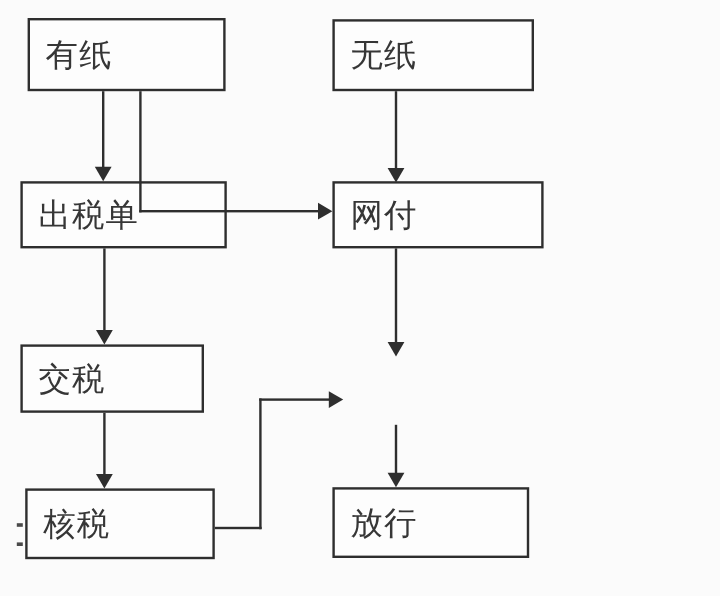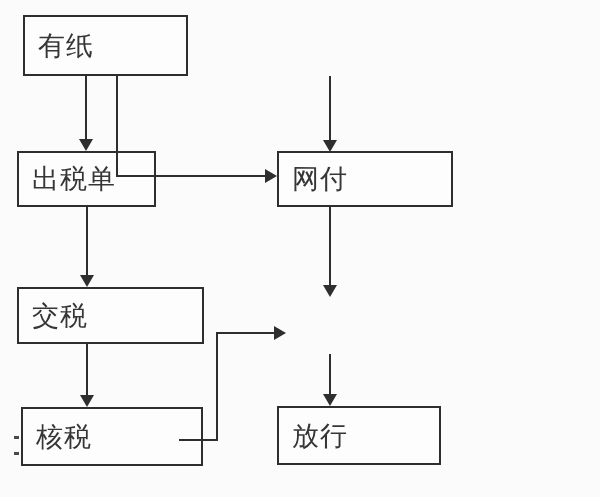--- a/index.html
+++ b/index.html
@@ -24,34 +24,37 @@
   .arrow-right {
     position:absolute; width:0; height:0; z-index:2;
     border-top:7px solid transparent; border-bottom:7px solid transparent;
     border-left:12px solid #2e2e2e;
   }
   .tick { position:absolute; background:#4a4a4a; z-index:2; }
 
   
   .n-youzhi     { left:23px;  top:15px;  width:165px; height:61px; }
   .n-wuzhi      { left:277px; top:16px;  width:168px; height:60px; }
-  .n-chushuidan { left:17px;  top:151px; width:139px; height:56px; }
+  .n-chushuidan { left:17px;  top:151px; width:172px; height:56px; }
   .n-wangfu     { left:277px; top:151px; width:176px; height:56px; }
-  .n-jiaoshui   { left:17px;  top:287px; width:187px; height:57px; }
+  .n-jiaoshui   { left:17px;  top:287px; width:153px; height:57px; }
   .n-chayan     { left:286px; top:297px; width:159px; height:57px; }
-  .n-heshui     { left:21px;  top:407px; width:182px; height:59px; }
+  .n-heshui     { left:21px;  top:407px; width:158px; height:59px; }
   .n-fangxing   { left:277px; top:406px; width:164px; height:59px; }
 </style>
 </head>
 <body>
 
 <div class="canvas">
 
   <div class="node n-youzhi">
     <span>有纸</span>
+  </div>
+  <div class="node n-wuzhi">
+    <span>无纸</span>
   </div>
   <div class="node n-chushuidan">
     <span>出税单</span>
   </div>
   <div class="node n-wangfu">
     <span>网付</span>
   </div>
   <div class="node n-jiaoshui">
     <span>交税</span>
   </div>

